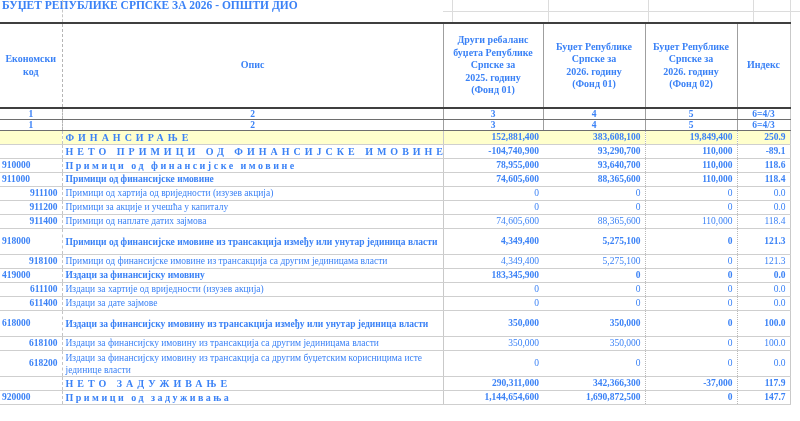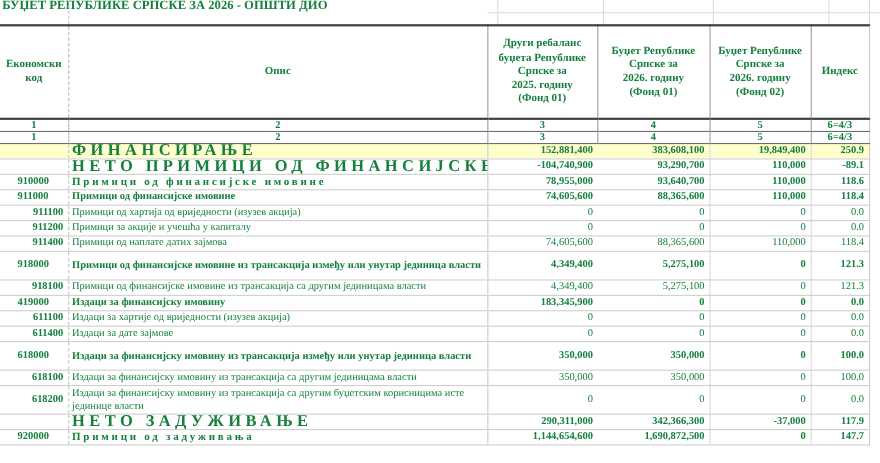--- a/index.html
+++ b/index.html
@@ -1,17 +1,17 @@
 <!DOCTYPE html>
 <html><head>
 <meta charset="utf-8">
 <style>
   html,body{margin:0;padding:0;background:#fff;}
   .screen{position:relative;width:800px;height:421px;background:#ffffff;overflow:hidden;
-          font-family:"Liberation Serif","DejaVu Serif",serif;color:#15803d;}
+          font-family:"Liberation Serif","DejaVu Serif",serif;color:#3b82f6;}
   
   .top-strip{position:absolute;left:0;top:0;width:800px;height:22px;}
   .sheet-title{position:absolute;left:2px;top:0;font-size:11.5px;font-weight:bold;line-height:11px;white-space:nowrap;}
   .gl-h{position:absolute;height:0;border-top:1px solid #dcdcdc;}
   .gl-v{position:absolute;width:0;border-left:1px solid #dcdcdc;}
   .gl-vd{position:absolute;width:0;border-left:1px dashed #c6c6c6;}
   
   table{position:absolute;top:22px;left:0;width:790px;border-collapse:collapse;table-layout:fixed;
         border-top:2px solid #3f3f3f;}
   th,td{padding:0;overflow:hidden;white-space:nowrap;box-sizing:border-box;}
@@ -23,25 +23,25 @@
   tr.numrow td.c2,tr.numrow td.c3,tr.numrow td.c4,tr.numrow td.c5{border-left:1px solid #9f9f9f;}
   thead th.c1,tr.numrow td.c1{border-left:1px dashed #b5b5b5;}
   thead th.c5,tr.numrow td.c5,tbody td.c5{border-right:1px solid #c9c9c9;}
   tbody td{font-size:9.5px;line-height:13px;height:13px;border-bottom:1px solid #cfcfcf;vertical-align:middle;}
   tbody td.c1{border-left:1px dashed #c4c4c4;}
   tbody td.c2{border-left:1px solid #c9c9c9;}
   tbody td.c4,tbody td.c5{border-left:1px dotted #b8b8b8;}
   tr.tall td{height:26px;}
   tr.tall td.desc{white-space:normal;line-height:12px;}
   td.desc{text-align:left;padding-left:3px;}
-  td.code{text-align:left;padding-left:16px;font-weight:bold;margin-left:16px;}
+  td.code{text-align:left;padding-left:2px;font-weight:bold;margin-left:16px;}
   td.num,td.idx{text-align:right;padding-right:4px;}
   tr.highlight td{background:#ffffcc;}
   tr.r-major td{font-weight:bold;}
-  tr.r-major td.desc{letter-spacing:4px;font-size:15px;}
+  tr.r-major td.desc{letter-spacing:4px;font-size:10px;}
   tr.r-group td{font-weight:bold;}
   tr.r-group td.desc{letter-spacing:2.5px;font-size:10px;}
   tr.r-subgroup td{font-weight:bold;}
   tr.r-subgroup td.idx{font-style:normal;}
   tr.code-italic td.code{font-style:italic;}
   tr.r-detail td.code{font-weight:bold;text-align:right;padding-right:4px;}
   tr.pbreak td{border-top:1px dashed #9a9a9a;}
   td.sel{outline:2px solid #217346;outline-offset:-2px;position:relative;}
   td.sel::after{content:"";position:absolute;right:0;bottom:0;width:4px;height:4px;
                 background:#217346;border-left:1px solid #fff;border-top:1px solid #fff;}

